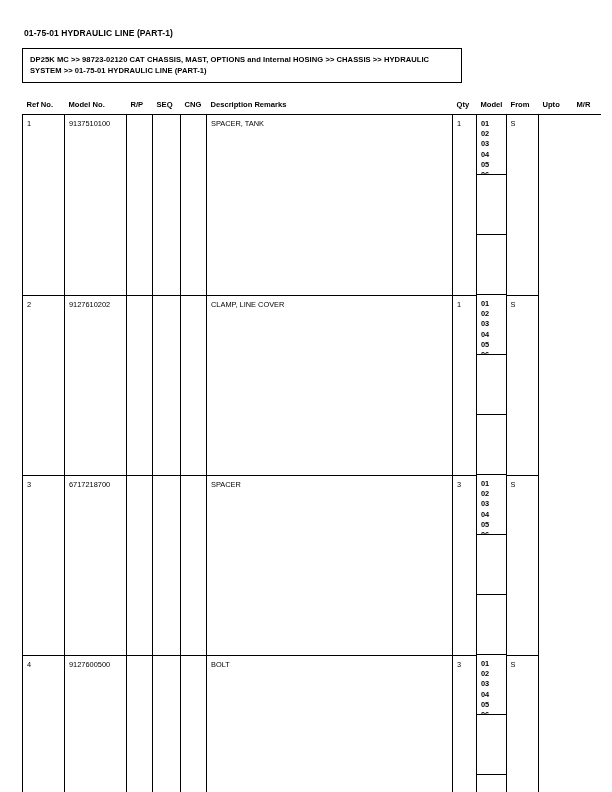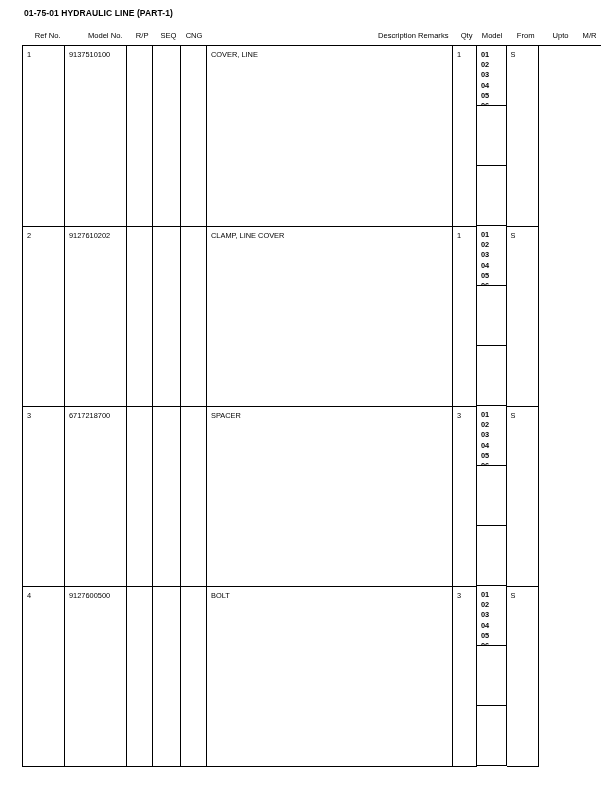--- a/index.html
+++ b/index.html
@@ -15,21 +15,21 @@
     position: relative;
     overflow: hidden;
   }
   .page {
     position: absolute;
     left: 0;
     top: 0;
     width: 484px;
     height: 792px;
     box-sizing: border-box;
-    padding: 8px 22px 0 22px;
+    padding: 28px 22px 0 22px;
   }
   .doc-title {
     font-size: 8.5px;
     font-weight: bold;
     letter-spacing: 0.1px;
     margin: 0 0 10px 2px;
   }
   .breadcrumb-box {
     border: 1px solid #000000;
     padding: 5px 7px 6px 7px;
@@ -55,22 +55,22 @@
   table.parts col.c-cng   { width: 26px; }
   table.parts col.c-desc  { width: 246px; }
   table.parts col.c-qty   { width: 24px; }
   table.parts col.c-model { width: 30px; }
   table.parts col.c-from  { width: 32px; }
   table.parts col.c-upto  { width: 34px; }
   table.parts col.c-mr    { width: 28px; }
 
   thead th {
     font-size: 7.6px;
-    font-weight: normal;
-    text-align: right;
+    font-weight: bold;
+    text-align: left;
     padding: 3px 4px 5px 4px;
     border-bottom: 1.2px solid #000000;
     vertical-align: bottom;
     white-space: nowrap;
   }
   tbody td {
     vertical-align: top;
     padding: 4px 4px 4px 4px;
     border-bottom: 1px solid #000000;
     border-right: 1px solid #000000;
@@ -91,20 +91,23 @@
   .desc { white-space: pre-line; }
   .mr { }
 </style>
 </head>
 <body>
 
 <div class="page">
 
   <div class="doc-title">01-75-01 HYDRAULIC LINE (PART-1)</div>
 
+  <div class="breadcrumb-box">
+    <div class="breadcrumb">DP25K MC &gt;&gt; 98723-02120 CAT CHASSIS, MAST, OPTIONS and Internal HOSING &gt;&gt; CHASSIS &gt;&gt; HYDRAULIC SYSTEM &gt;&gt; 01-75-01 HYDRAULIC LINE (PART-1)</div>
+  </div>
 
   <table class="parts">
     <colgroup>
       <col class="c-ref">
         <col class="c-part">
         <col class="c-rp">
         <col class="c-seq">
         <col class="c-cng">
       <col class="c-desc">
         <col class="c-qty">
@@ -129,21 +132,21 @@
       </tr>
     </thead>
     <tbody>
 
       <tr>
         <td>1</td>
         <td>9137510100</td>
         <td></td>
         <td></td>
         <td></td>
-        <td class="desc">COVER, LINE</td>
+        <td class="desc">SPACER, TANK</td>
         <td>1</td>
         <td class="stack">01
 02
 03
 04
 05
 06</td>
         <td class="stack"></td>
         <td class="stack"></td>
         <td class="mr">S</td>

